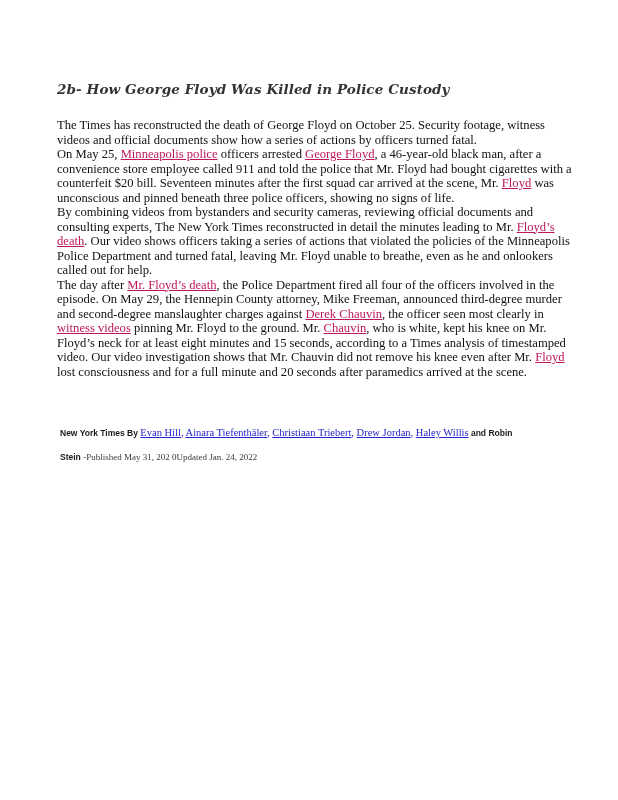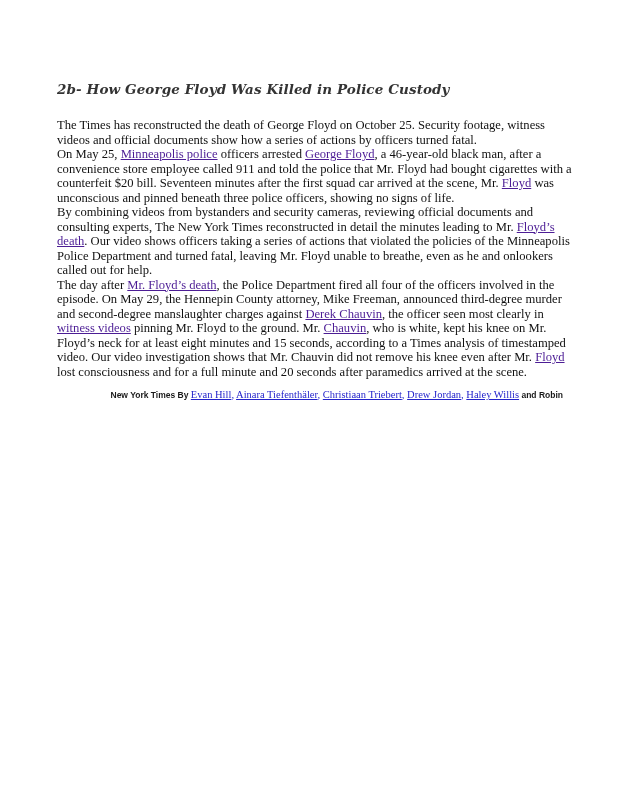--- a/index.html
+++ b/index.html
@@ -34,31 +34,31 @@
     width: 517px;
     font-family: "Liberation Serif", serif;
     font-size: 12.6px;
     line-height: 14.5px;
     color: #111111;
   }
   .article p {
     margin: 0;
   }
   .article a {
-    color: #4c1d95;
+    color: #be185d;
     text-decoration: underline;
     cursor: pointer;
   }
   .byline {
     position: absolute;
-    top: 356px;
+    top: 392px;
     right: 55px;
     left: 60px;
-    text-align: right;
-    line-height: 17px;
+    text-align: left;
+    line-height: 22px;
   }
   .byline .bl-line {
     white-space: nowrap;
   }
   .byline .bl-label {
     font-family: "Liberation Sans", sans-serif;
     font-weight: bold;
     font-size: 8.5px;
     color: #1a1a1a;
   }
@@ -89,15 +89,16 @@
 
   <div class="article">
       <p><span>The Times has reconstructed the death of George Floyd on October 25. Security footage, witness videos and official documents show how a series of actions by officers turned fatal.</span></p>
       <p><span>On May 25, </span><a href="#">Minneapolis police</a><span> officers arrested </span><a href="#">George Floyd</a><span>, a 46-year-old black man, after a convenience store employee called 911 and told the police that Mr. Floyd had bought cigarettes with a counterfeit $20 bill. Seventeen minutes after the first squad car arrived at the scene, Mr. </span><a href="#">Floyd</a><span> was unconscious and pinned beneath three police officers, showing no signs of life.</span></p>
       <p><span>By combining videos from bystanders and security cameras, reviewing official documents and consulting experts, The New York Times reconstructed in detail the minutes leading to Mr. </span><a href="#">Floyd’s death</a><span>. Our video shows officers taking a series of actions that violated the policies of the Minneapolis Police Department and turned fatal, leaving Mr. Floyd unable to breathe, even as he and onlookers called out for help.</span></p>
       <p><span>The day after </span><a href="#">Mr. Floyd’s death</a><span>, the Police Department fired all four of the officers involved in the episode. On May 29, the Hennepin County attorney, Mike Freeman, announced third-degree murder and second-degree manslaughter charges against </span><a href="#">Derek Chauvin</a><span>, the officer seen most clearly in </span><a href="#">witness videos</a><span> pinning Mr. Floyd to the ground. Mr. </span><a href="#">Chauvin</a><span>, who is white, kept his knee on Mr. Floyd’s neck for at least eight minutes and 15 seconds, according to a Times analysis of timestamped video. Our video investigation shows that Mr. Chauvin did not remove his knee even after Mr. </span><a href="#">Floyd</a><span> lost consciousness and for a full minute and 20 seconds after paramedics arrived at the scene.</span></p>
     </div>
 
   <div class="byline">
     <div class="bl-line"><span class="bl-label">New York Times By </span><a href="#" class="author-link">Evan Hill</a><span class="bl-sep">, </span><a href="#" class="author-link">Ainara Tiefenthäler</a><span class="bl-sep">, </span><a href="#" class="author-link">Christiaan Triebert</a><span class="bl-sep">, </span><a href="#" class="author-link">Drew Jordan</a><span class="bl-sep">, </span><a href="#" class="author-link">Haley Willis</a><span class="bl-label"> and Robin</span></div>
+    <div class="bl-line"><span class="bl-label">Stein </span><span class="bl-date">-Published May 31, 202 0Updated Jan. 24, 2022</span></div>
   </div>
 
 </div>
 
 </body></html>

